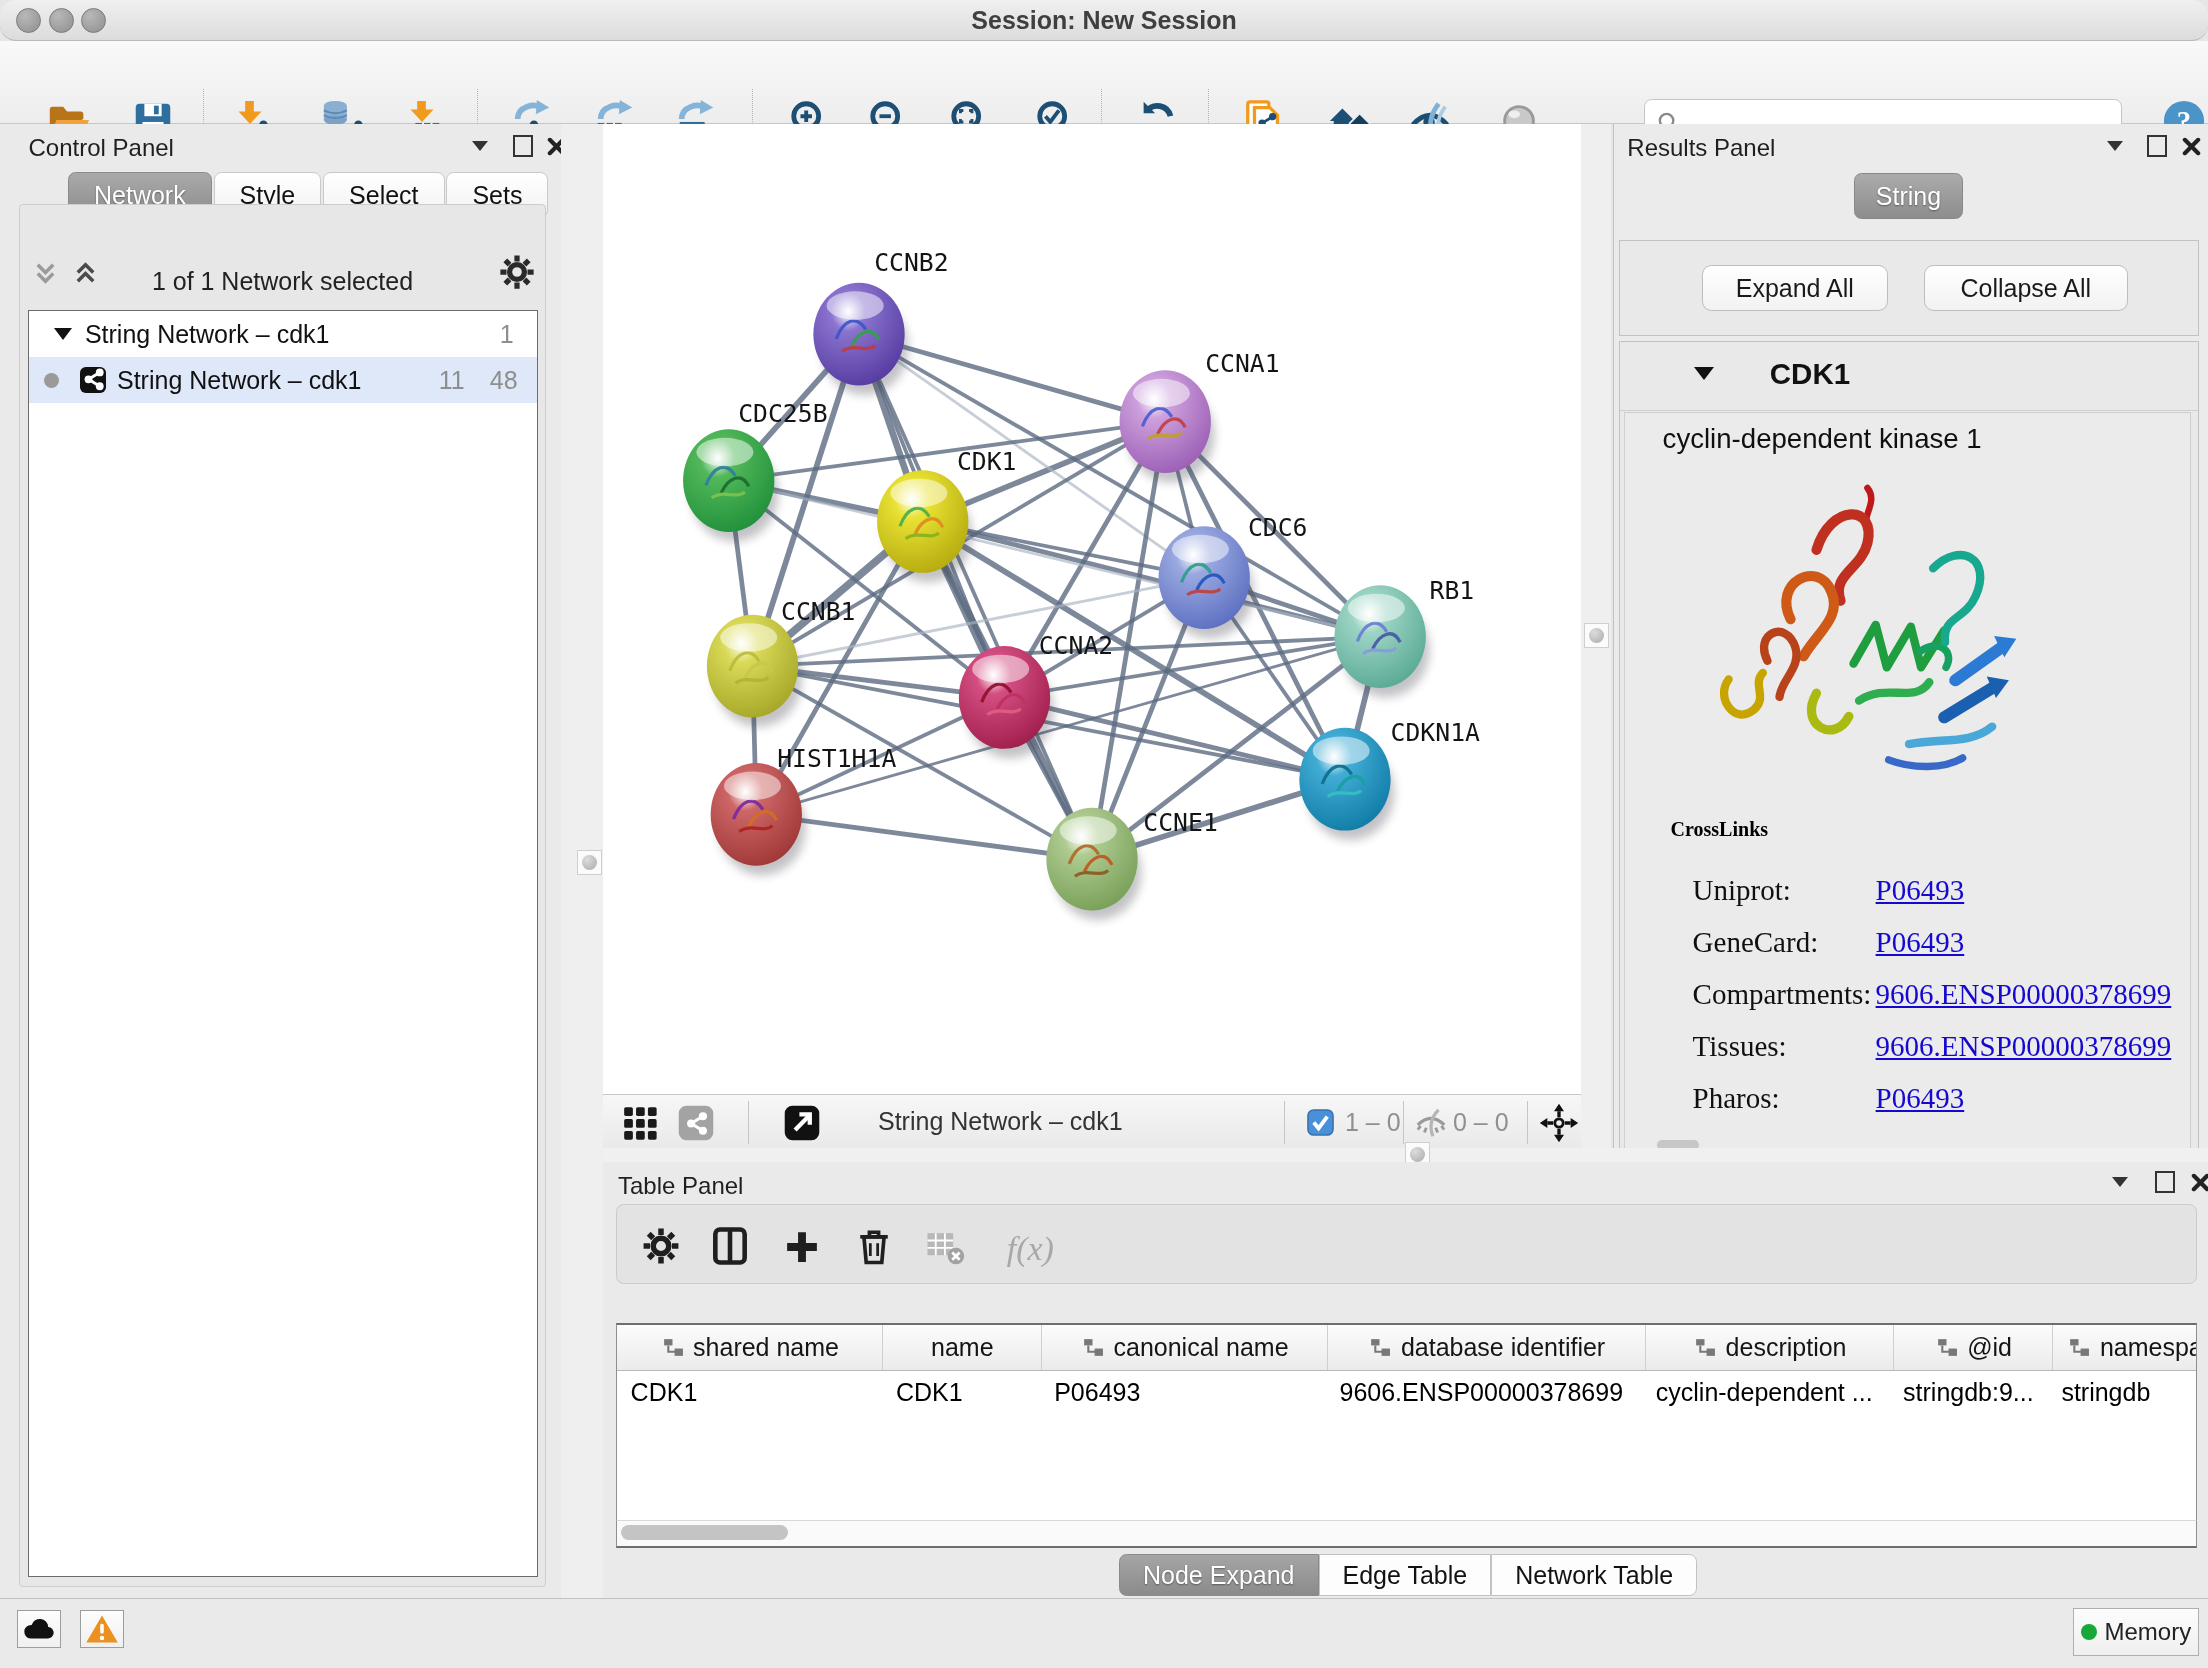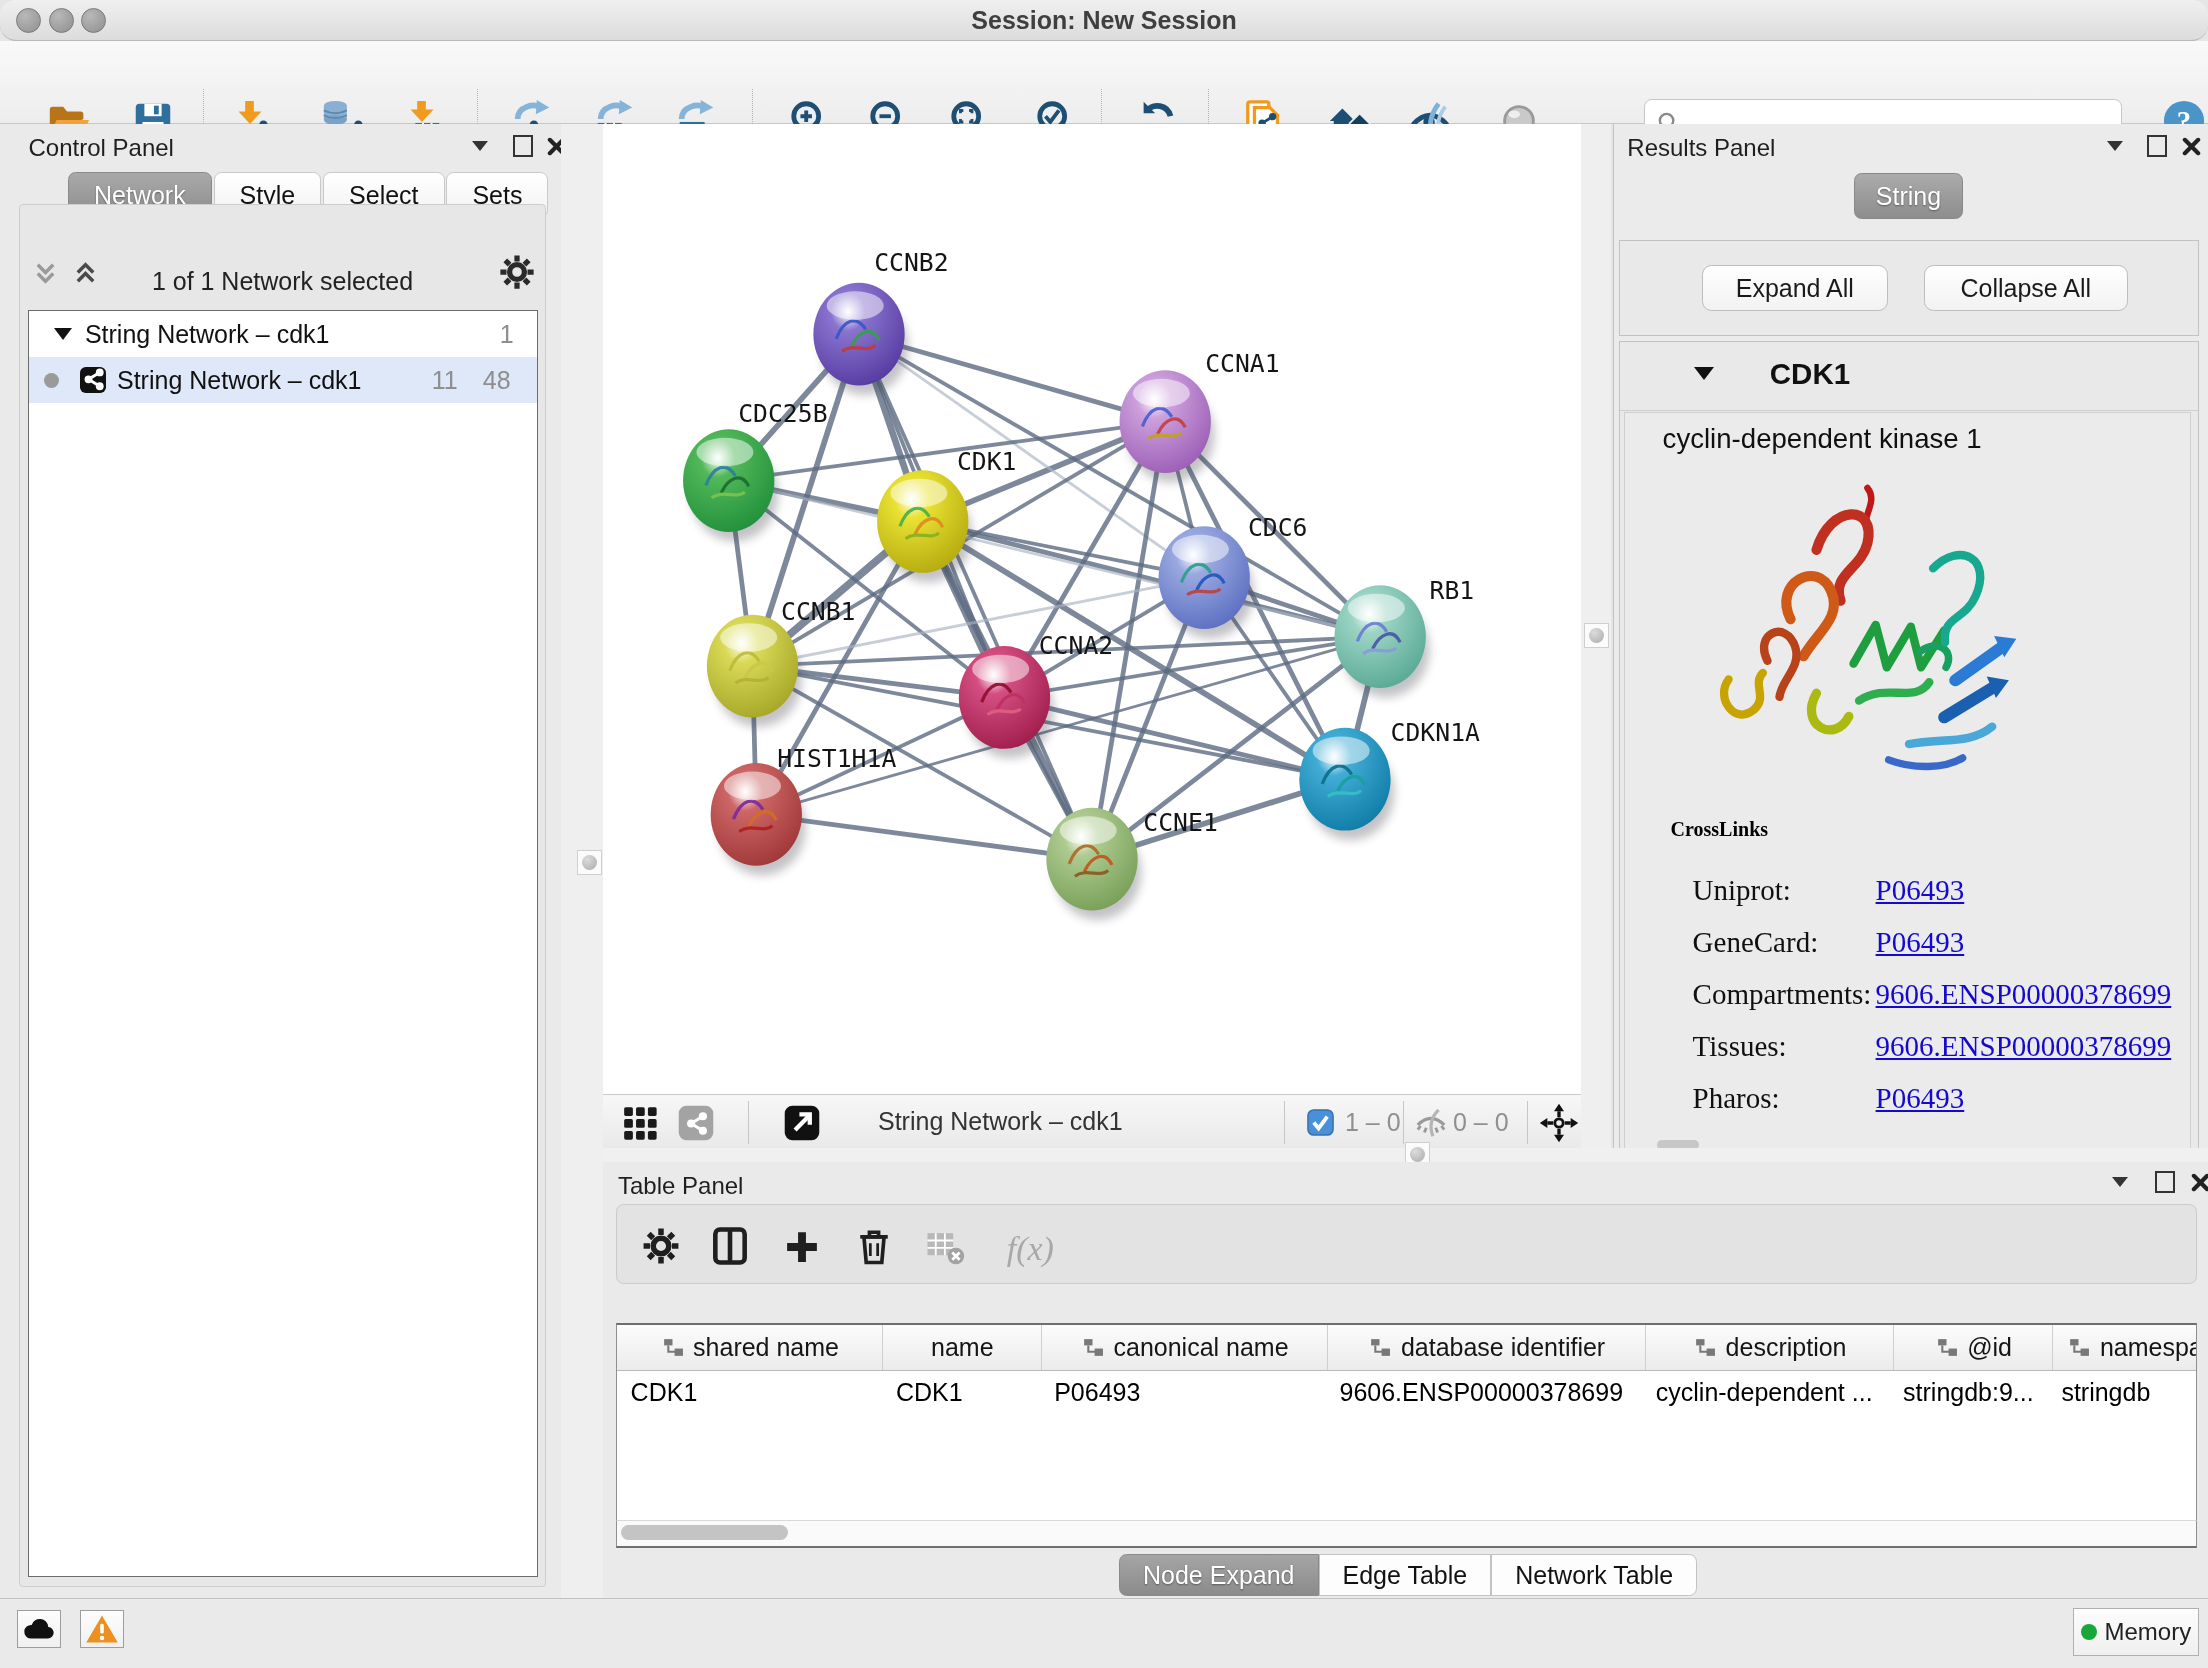--- a/index.html
+++ b/index.html
@@ -371,21 +371,21 @@
                 <g transform="translate(2.5,2) scale(0.9)">
                   <circle cx="7" cy="12" r="4.5" fill="#fff"></circle>
                   <circle cx="20" cy="4" r="4.5" fill="#fff"></circle>
                   <circle cx="20" cy="20" r="4.5" fill="#fff"></circle>
                   <path d="M7 12 L20 4 M7 12 L20 20" stroke="#fff" stroke-width="3.4" fill="none"></path>
                 </g>
               </svg>
             </span>
           <span style="margin-left:11.4px">String Network – cdk1</span>
           <span class="tree-count" style="margin-left:auto">11</span>
-          <span class="tree-count" style="width:53px;text-align:right;padding-right:26px">48</span>
+          <span class="tree-count" style="width:53px;text-align:right;padding-right:19px">48</span>
         </div>
       </div>
     </div>
   </div>
 
   <div class="vsplit" style="left:561px;top:124px;width:42px;height:1474px">
     <button class="split-knob" style="left:16px;top:726px">
         <i></i>
       </button>
   </div>

